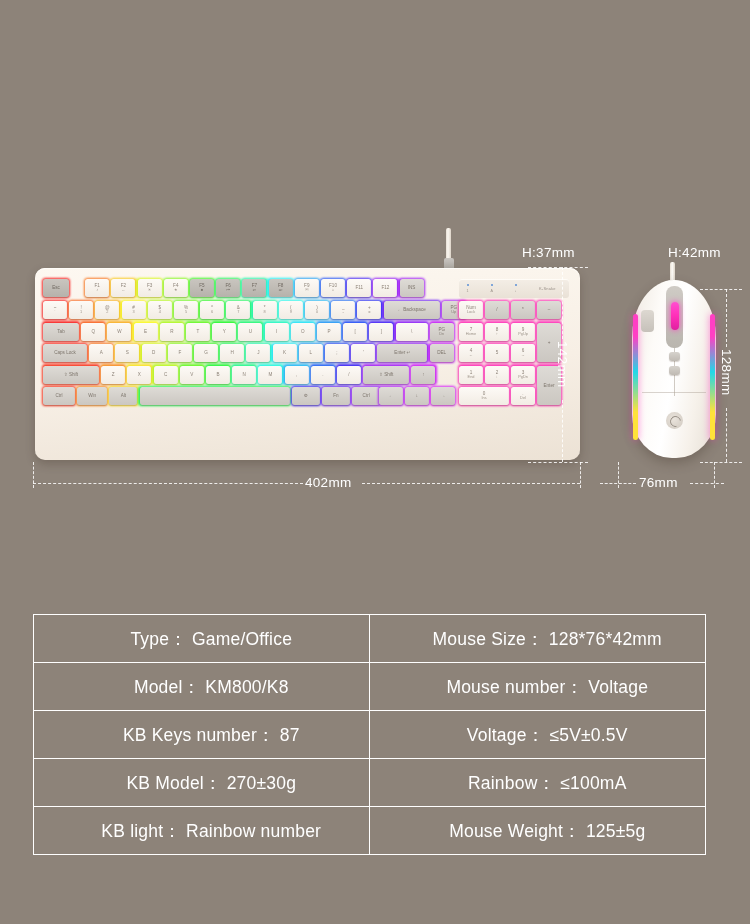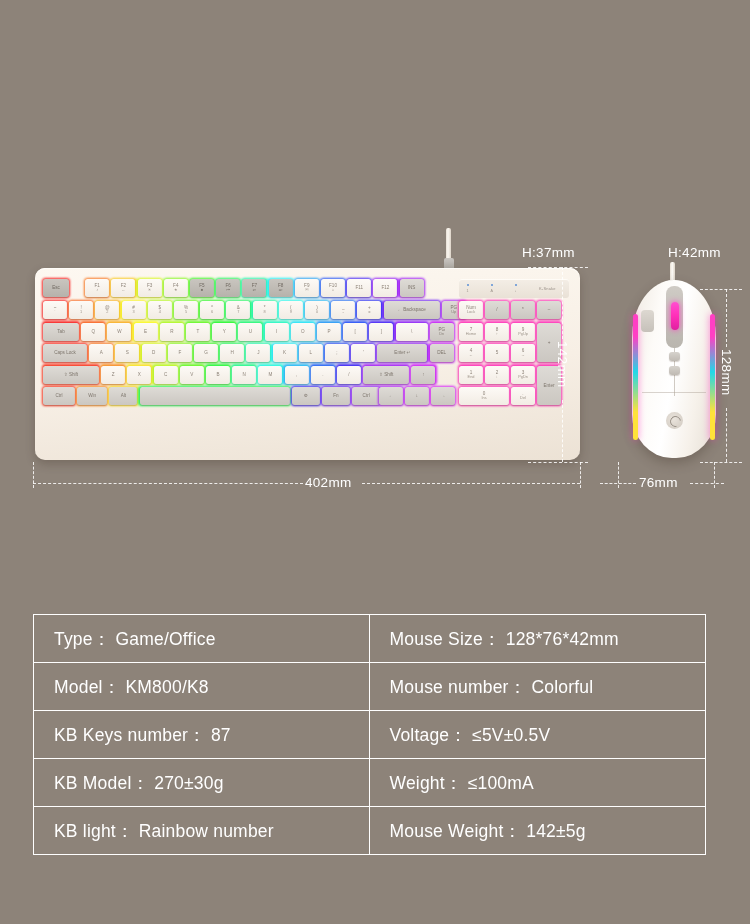--- a/index.html
+++ b/index.html
@@ -98,21 +98,21 @@
 
   
   .spec{
     position:absolute;left:33px;top:614px;width:673px;
     border:1.6px solid #ffffff;border-collapse:collapse;
   }
   .spec td{
     border:1.6px solid #ffffff;
     color:#ffffff;font-size:17.5px;
     padding:10px 0 10px 20px;
-    height:27px;white-space:nowrap;letter-spacing:.2px;
+    height:27px;white-space:nowrap;letter-spacing:.2px;text-align:center;
   }
   .spec td.c1{width:336px;}
   .spec td.c2{width:335px;}
   .lbl{}
   .val{}
 </style>
 </head>
 <body>
 
 <div id="stage">
@@ -804,30 +804,30 @@
   <div class="dim-label" style="left:668px;top:245px;">H:42mm</div>
 
   <table class="spec">
     <tbody id="spec-body">
         <tr>
           <td class="c1"><span class="lbl">Type：</span>&nbsp;<span class="val">Game/Office</span></td>
           <td class="c2"><span class="lbl">Mouse Size：</span>&nbsp;<span class="val">128*76*42mm</span></td>
         </tr>
         <tr>
           <td class="c1"><span class="lbl">Model：</span>&nbsp;<span class="val">KM800/K8</span></td>
-          <td class="c2"><span class="lbl">Mouse number：</span>&nbsp;<span class="val">Colorful</span></td>
+          <td class="c2"><span class="lbl">Mouse number：</span>&nbsp;<span class="val">Voltage</span></td>
         </tr>
         <tr>
           <td class="c1"><span class="lbl">KB Keys number：</span>&nbsp;<span class="val">87</span></td>
           <td class="c2"><span class="lbl">Voltage：</span>&nbsp;<span class="val">≤5V±0.5V</span></td>
         </tr>
         <tr>
           <td class="c1"><span class="lbl">KB Model：</span>&nbsp;<span class="val">270±30g</span></td>
-          <td class="c2"><span class="lbl">Weight：</span>&nbsp;<span class="val">≤100mA</span></td>
+          <td class="c2"><span class="lbl">Rainbow：</span>&nbsp;<span class="val">≤100mA</span></td>
         </tr>
         <tr>
           <td class="c1"><span class="lbl">KB light：</span>&nbsp;<span class="val">Rainbow number</span></td>
-          <td class="c2"><span class="lbl">Mouse Weight：</span>&nbsp;<span class="val">142±5g</span></td>
+          <td class="c2"><span class="lbl">Mouse Weight：</span>&nbsp;<span class="val">125±5g</span></td>
         </tr>
       </tbody>
   </table>
 
 </div>
 
 </body></html>

